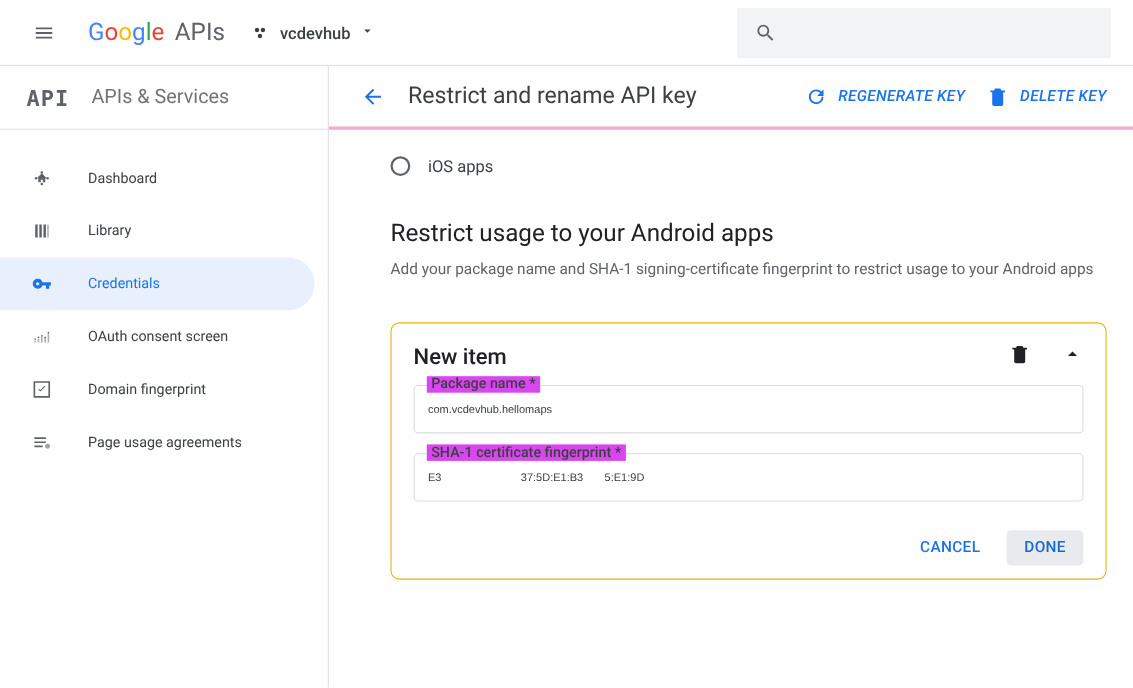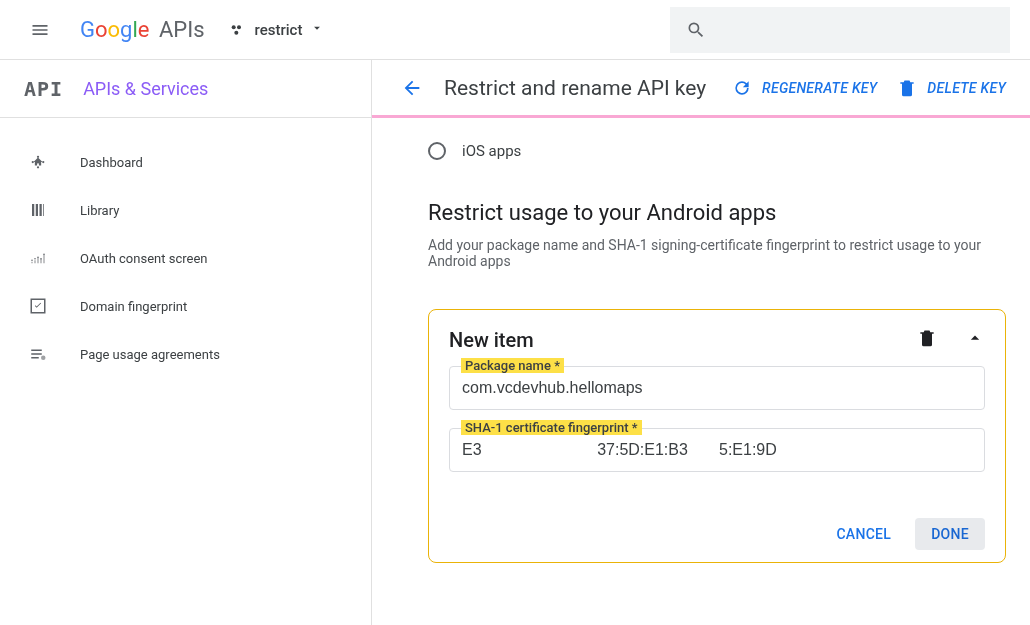--- a/index.html
+++ b/index.html
@@ -8,24 +8,24 @@
 .menu-btn { width: 40px; height: 40px; display: flex; align-items: center; justify-content: center; cursor: pointer; border-radius: 50%; }
 .logo { font-size: 22px; margin-left: 20px; display: flex; align-items: center; }
 .g1{color:#4285F4}.g2{color:#EA4335}.g3{color:#FBBC05}.g4{color:#4285F4}.g5{color:#34A853}.g6{color:#EA4335}
 .apis-label{color:#5f6368; margin-left:4px; font-weight:400}
 .proj { display:flex; align-items:center; margin-left:24px; cursor:pointer; }
 .proj-dots { margin-right:10px; display:flex; gap:2px; }
 .proj-name { font-size:15px; color:#3c4043; font-weight:500 }
 .proj-caret { margin-left:8px; }
 .searchbar { margin-left:auto; width:340px; height:46px; background:#f1f3f4; display:flex; align-items:center; padding:0 16px; }
 .layout { display:flex; height:565px; }
-.sidebar { width:372px; border-right:1px solid #e0e0e0; background:#fff; }
+.sidebar { width:299px; border-right:1px solid #e0e0e0; background:#fff; }
 .side-head { height:58px; display:flex; align-items:center; padding:0 24px; border-bottom:1px solid #e0e0e0; gap:20px; }
 .api-logo{font-family:monospace; font-weight:700; font-size:20px; letter-spacing:1px; color:#5f6368}
-.side-title{font-size:18px; color:#8b5cf6}
+.side-title{font-size:18px; color:#737373}
 .side-nav { padding-top:20px; }
 .nav-item { height:48px; display:flex; align-items:center; padding:0 28px; gap:32px; font-size:13px; color:#3c4043; cursor:pointer; }
 .nav-item.active { background:#e8f0fe; color:#1a73e8; border-radius:0 24px 24px 0; margin-right:12px; }
 .nav-item.active .nav-icon svg path, .nav-item.active .nav-icon svg circle { fill:#1a73e8; }
 .nav-icon { width:20px; height:20px; display:flex; align-items:center; justify-content:center; color:#5f6368 }
 .main { flex:1; overflow:hidden; position:relative; }
 .main-head { height:58px; display:flex; align-items:center; padding:0 24px; border-bottom:3px solid #f9a8d4; }
 .back-btn { width:32px; height:32px; display:flex; align-items:center; justify-content:center; cursor:pointer; margin-right:16px; }
 .page-title { font-size:21px; color:#3c4043; }
 .head-actions { margin-left:auto; display:flex; gap:20px; align-items:center;font-style:italic; }
@@ -34,24 +34,24 @@
 .radio-opt { display:flex; align-items:center; gap:16px; margin:12px 0 20px 0; padding-top:12px; }
 .radio-circle { width:18px; height:18px; border:2px solid #5f6368; border-radius:50%; }
 .radio-label { font-size:15px; color:#3c4043 }
 .section-title { font-size:22px; color:#202124; margin-top:40px; }
 .section-desc { font-size:14px; color:#5f6368; margin-top:12px; }
 .card { border:1px solid #eab308; border-radius:8px; margin-top:40px; padding:18px 20px 12px; }
 .card-head { display:flex; align-items:center; margin-bottom:14px; }
 .card-title { font-size:20px; font-weight:500; }
 .card-icons { margin-left:auto; display:flex; gap:28px; }
 .field { position:relative; margin-bottom:18px; }
-.field-label { position:absolute; top:-8px; left:12px; background:#fde047; padding:0 4px; font-size:13px; color:#3c4043; font-weight:500 }
-.field-input { width:100%; height:44px; border:1px solid #dadce0; border-radius:4px; padding:0 12px; font-size:16px; color:#3c4043; outline:none; }
+.field-label { position:absolute; top:-8px; left:12px; background:#d946ef; padding:0 4px; font-size:13px; color:#3c4043; font-weight:500 }
+.field-input { width:100%; height:44px; border:1px solid #dadce0; border-radius:4px; padding:0 12px; font-size:10px; color:#3c4043; outline:none; }
 .card-actions { display:flex; justify-content:flex-end; gap:8px; margin-top:26px; }
-.txt-btn { padding:8px 16px; font-size:14px; font-weight:500; color:#1a73e8; cursor:pointer; letter-spacing:.3px; border-radius:4px;margin-top:20px; }
+.txt-btn { padding:8px 16px; font-size:14px; font-weight:500; color:#1a73e8; cursor:pointer; letter-spacing:.3px; border-radius:4px; }
 .txt-btn.primary { background:#e8eaed; color:#1967d2; }
 </style>
 </head>
 <body>
 
 <div class="topbar">
   <div class="menu-btn">
     <svg width="20" height="20" viewBox="0 0 24 24">
         <path fill="#5f6368" d="M3 18h18v-2H3v2zm0-5h18v-2H3v2zm0-7v2h18V6H3z"></path>
       </svg>
@@ -66,21 +66,21 @@
     <span class="apis-label">&nbsp;APIs</span>
   </div>
   <div class="proj">
     <span class="proj-dots">
       <svg width="16" height="16" viewBox="0 0 24 24">
           <circle fill="#3c4043" cx="7" cy="8" r="3"></circle>
           <circle fill="#3c4043" cx="15" cy="8" r="3"></circle>
           <circle fill="#3c4043" cx="11" cy="16" r="3"></circle>
         </svg>
     </span>
-    <span class="proj-name">restrict</span>
+    <span class="proj-name">vcdevhub</span>
     <span class="proj-caret">
       <svg width="14" height="14" viewBox="0 0 24 24">
           <path fill="#3c4043" d="M7 10l5 5 5-5z"></path>
         </svg>
     </span>
   </div>
   <div class="searchbar">
     <svg width="20" height="20" viewBox="0 0 24 24">
         <path fill="#5f6368" d="M15.5 14h-.79l-.28-.27A6.471 6.471 0 0016 9.5 6.5 6.5 0 109.5 16c1.61 0 3.09-.59 4.23-1.57l.27.28v.79l5 4.99L20.49 19l-4.99-5zm-6 0C7.01 14 5 11.99 5 9.5S7.01 5 9.5 5 14 7.01 14 9.5 11.99 14 9.5 14z"></path>
       </svg>
@@ -107,20 +107,28 @@
           </span>
         <span>Dashboard</span>
       </div>
       <div class="nav-item">
         <span class="nav-icon">
             <svg width="18" height="18" viewBox="0 0 24 24">
               <path fill="#5f6368" d="M4 4h3v16H4zM9 4h3v16H9zM14 4h3v16h-3zM19 4h1v16h-1z"></path>
             </svg>
           </span>
         <span>Library</span>
+      </div>
+      <div class="nav-item active">
+        <span class="nav-icon">
+            <svg width="18" height="18" viewBox="0 0 24 24">
+              <path fill="#1a73e8" d="M12.65 10A5.99 5.99 0 007 6a6 6 0 000 12 5.99 5.99 0 005.65-4H17v4h4v-4h2v-4H12.65zM7 14a2 2 0 110-4 2 2 0 010 4z"></path>
+            </svg>
+          </span>
+        <span>Credentials</span>
       </div>
       <div class="nav-item">
         <span class="nav-icon">
             <svg width="18" height="18" viewBox="0 0 24 24">
               <path fill="#5f6368" d="M3 17h2v2H3zm4-2h2v4H7zm4-4h2v8h-2zm4 2h2v6h-2zm4-6h2v12h-2z" opacity=".5"></path>
               <circle fill="#5f6368" cx="4" cy="15" r="1"></circle>
               <circle fill="#5f6368" cx="8" cy="13" r="1"></circle>
               <circle fill="#5f6368" cx="12" cy="11" r="1"></circle>
               <circle fill="#5f6368" cx="16" cy="13" r="1"></circle>
               <circle fill="#5f6368" cx="20" cy="7" r="1"></circle>

